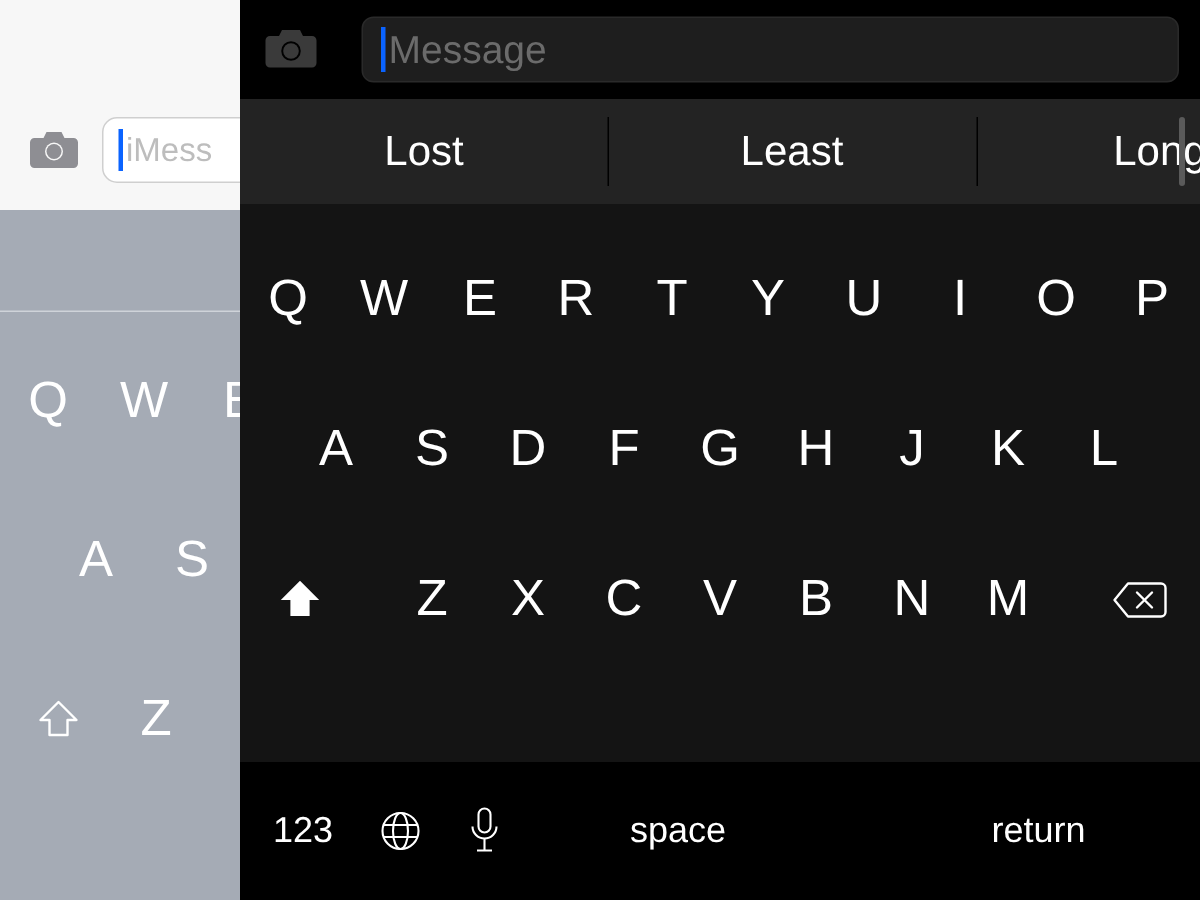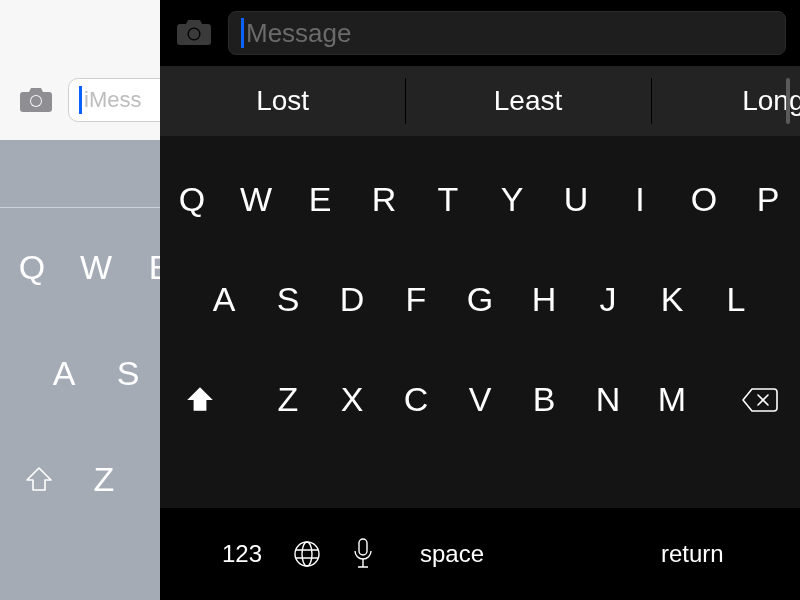--- a/index.html
+++ b/index.html
@@ -69,21 +69,21 @@
     background: #1a1a1a;
     color: #fff;
   }
   .dark-topbar {
     position: absolute;
     left: 0; top: 0;
     width: 640px; height: 66px;
     background: #000;
     display: flex; align-items: center;
     padding: 0 14px;
-    gap: 14px;
+    gap: 27px;
   }
   .dark-messagefield {
     flex: 1;
     height: 44px;
     border-radius: 8px;
     background: #1e1e1e;
     display: flex; align-items: center;
     padding: 0 12px;
     color: #6b6b6b;
     font-size: 26px;
@@ -154,21 +154,20 @@
   }
 
   .bottombar {
     position: absolute;
     left: 0; bottom: 0;
     width: 640px; height: 92px;
     background: #000;
     display: flex; align-items: center;
     color: #fff;
     font-size: 24px;
-    padding-left: 40px;
   }
   .bb-side { display:flex; align-items:center; gap: 30px; padding: 0 22px; }
   .bb-space {
     margin-left: auto;
     width: 240px; text-align: left;
   }
   .bb-return {
     width: 140px; text-align: left;
     border-left: 1px solid transparent;
   }

